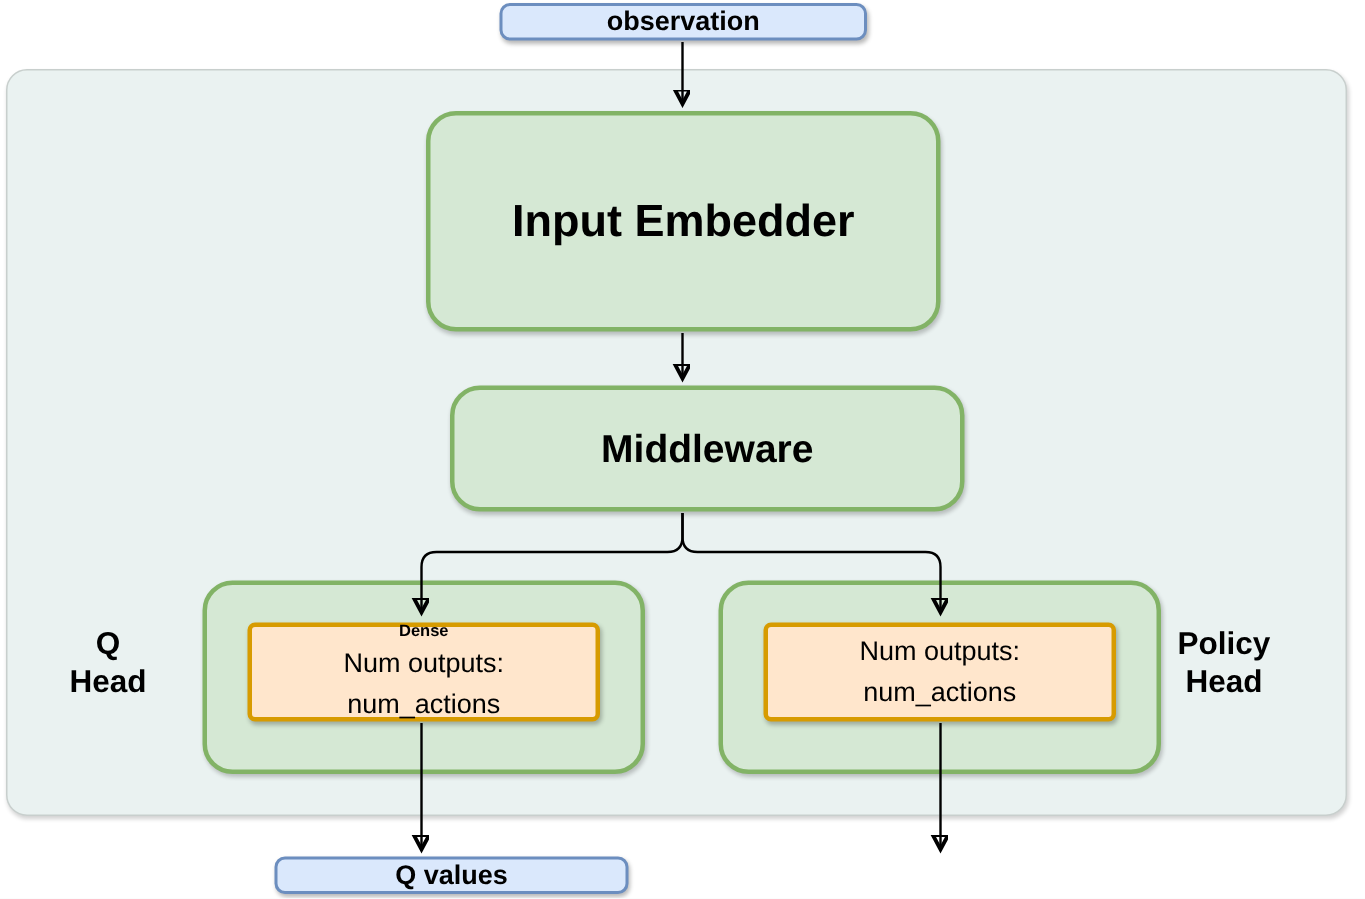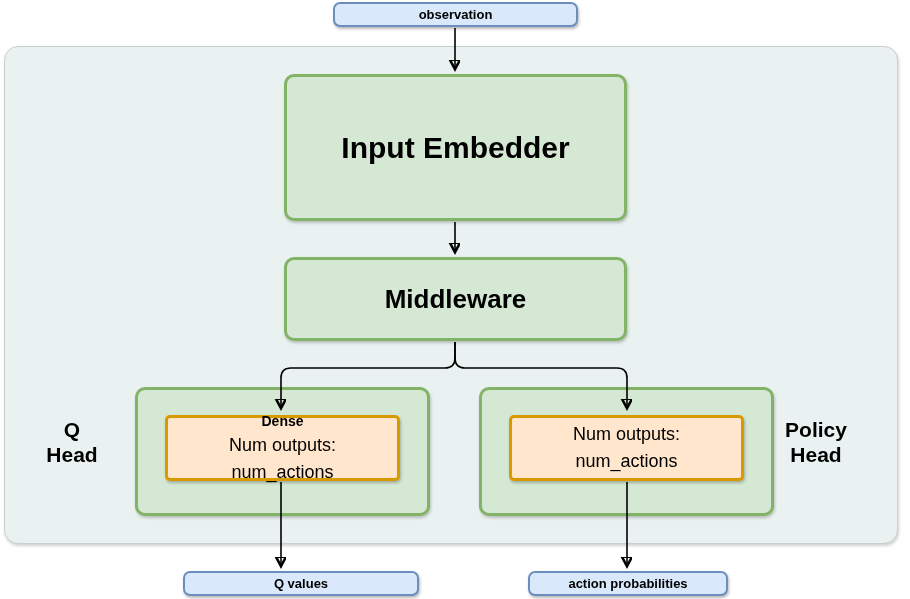--- a/index.html
+++ b/index.html
@@ -39,59 +39,59 @@
     box-shadow: 1px 2px 3px rgba(0,0,0,0.18);
   }
 
   
   .io-box {
     background: #dae8fc;
     border: 2px solid #6c8ebf;
     border-radius: 7px;
     box-shadow: 1px 2px 3px rgba(0,0,0,0.28);
     font-weight: bold;
-    font-size: 13px;
+    font-size: 18px;
     color: #000000;
   }
   #observation-box { left: 333px; top: 2px;   width: 245px; height: 25px; }
   #q-values-box    { left: 183px; top: 571px; width: 236px; height: 25px; }
   #action-prob-box { left: 528px; top: 571px; width: 200px; height: 25px; }
 
   
   .green-box {
     background: #d5e8d4;
     border: 3px solid #82b366;
-    border-radius: 10px;
+    border-radius: 20px;
     box-shadow: 1px 2px 3px rgba(0,0,0,0.22);
     color: #000000;
   }
   #input-embedder-box {
     left: 284px; top: 74px; width: 343px; height: 147px;
     font-size: 30px; font-weight: bold;
   }
   #middleware-box {
-    left: 284px; top: 257px; width: 343px; height: 84px;
+    left: 300px; top: 257px; width: 343px; height: 84px;
     font-size: 26px; font-weight: bold;
   }
   #q-head-box      { left: 135px; top: 387px; width: 295px; height: 129px; }
   #policy-head-box { left: 479px; top: 387px; width: 295px; height: 129px; }
 
   
   .orange-box {
     background: #ffe6cc;
     border: 3px solid #d79b00;
     border-radius: 5px;
     box-shadow: 1px 2px 3px rgba(0,0,0,0.25);
     color: #000000;
     padding: 4px 8px;
   }
   #q-dense-box      { left: 165px; top: 415px; width: 235px; height: 66px; }
   #policy-dense-box { left: 509px; top: 415px; width: 235px; height: 66px; }
   .dense-title {
-    font-size: 14px;
+    font-size: 11px;
     font-weight: bold;
     line-height: 1.5;
   }
   .dense-sub {
     font-size: 18px;
     font-weight: normal;
     line-height: 1.5;
   }
 
   
@@ -175,17 +175,14 @@
 
   <div class="head-label" id="policy-head-label">
     <div>Policy</div>
     <div>Head</div>
   </div>
 
   <div class="node io-box" id="q-values-box">
     <span>Q values</span>
   </div>
 
-  <div class="node io-box" id="action-prob-box">
-    <span>action probabilities</span>
-  </div>
 
 </div>
 
 </body></html>

